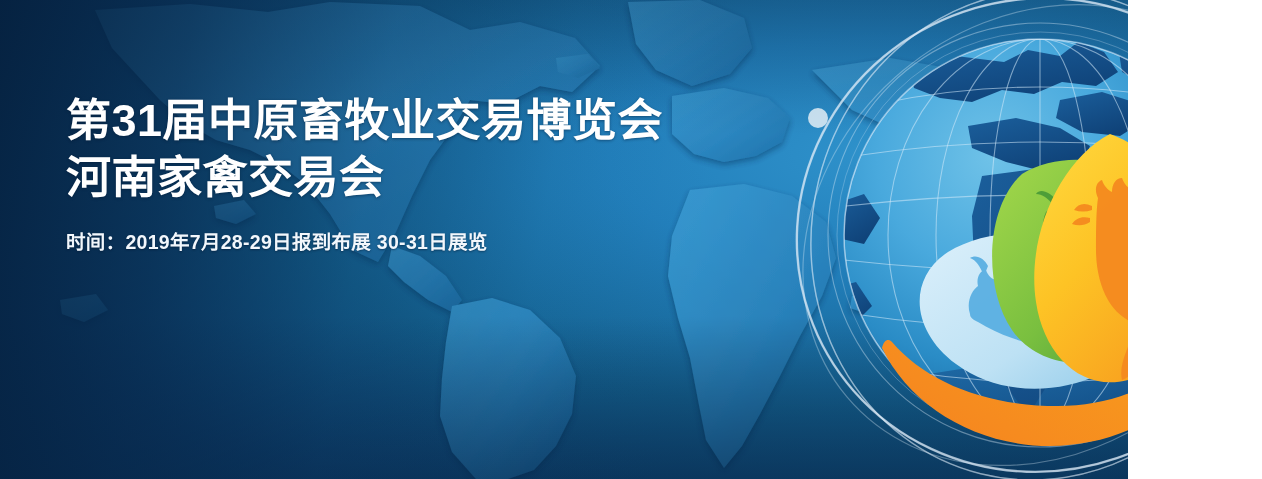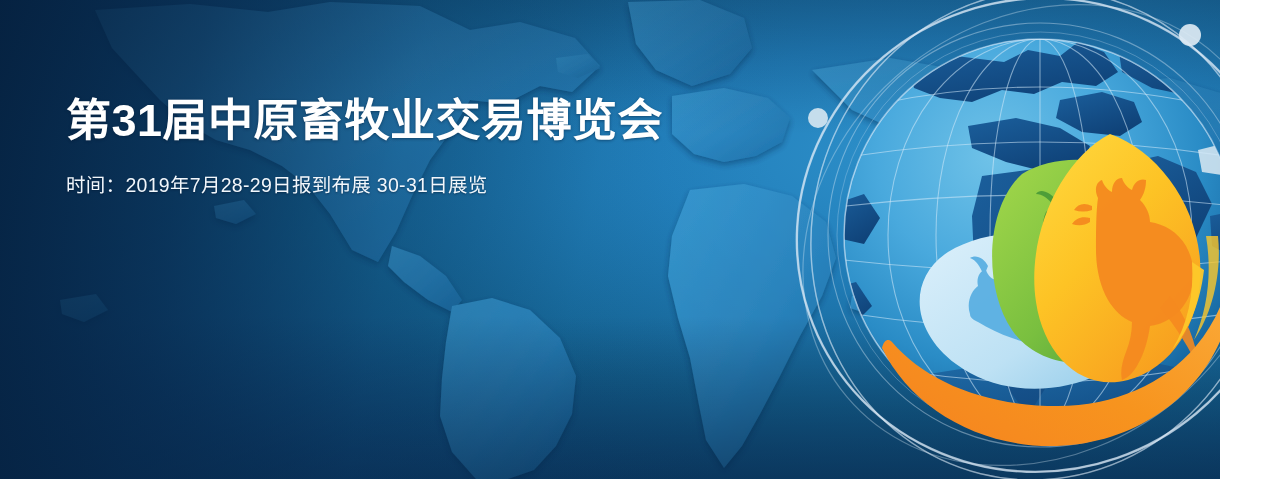--- a/index.html
+++ b/index.html
@@ -5,21 +5,21 @@
 <style>
   html, body {
     margin: 0;
     padding: 0;
     background: #ffffff;
   }
   * { box-sizing: border-box; }
 
   .banner {
     position: relative;
-    width: 1220px;
+    width: 1128px;
     height: 479px;
     overflow: hidden;
     font-family: "Liberation Sans", "DejaVu Sans", sans-serif;
     background: #11508a;
   }
   .bg-base2 {
     position: absolute; inset: 0;
     background:
       radial-gradient(120% 120% at 78% 32%, #2f92cb 0%, #227fbb 20%, #14618f 45%, #0e4272 70%, #092e56 100%);
   }
@@ -51,21 +51,21 @@
     font-weight: 700;
     line-height: 57px;
     letter-spacing: 0.5px;
     white-space: nowrap;
     text-shadow: 0 1px 3px rgba(2,22,46,0.45);
   }
   .sub-wrap { margin-top: 21px; }
   .sub-line {
     color: #f2f7fc;
     font-size: 19.5px;
-    font-weight: 400;
+    font-weight: 700;
     line-height: 30px;
     letter-spacing: 0.3px;
     white-space: nowrap;
     text-shadow: 0 1px 2px rgba(2,22,46,0.5);
   }
 </style>
 </head>
 <body>
 
 <div class="banner">
@@ -269,18 +269,19 @@
 
       <g fill="none" stroke="#e3f0fb" stroke-opacity="0.30" stroke-width="1.2">
         <ellipse cx="280" cy="275" rx="244" ry="236" transform="rotate(-19 280 275)"></ellipse>
         <ellipse cx="280" cy="275" rx="228" ry="246" transform="rotate(14 280 275)"></ellipse>
       </g>
     </svg>
   </div>
 
   <div class="text-block">
     <div class="title-line">第31届中原畜牧业交易博览会</div>
+    <div class="title-line">河南家禽交易会</div>
     <div class="sub-wrap">
       <div class="sub-line">时间：2019年7月28-29日报到布展 30-31日展览</div>
     </div>
   </div>
 
 </div>
 
 </body></html>

